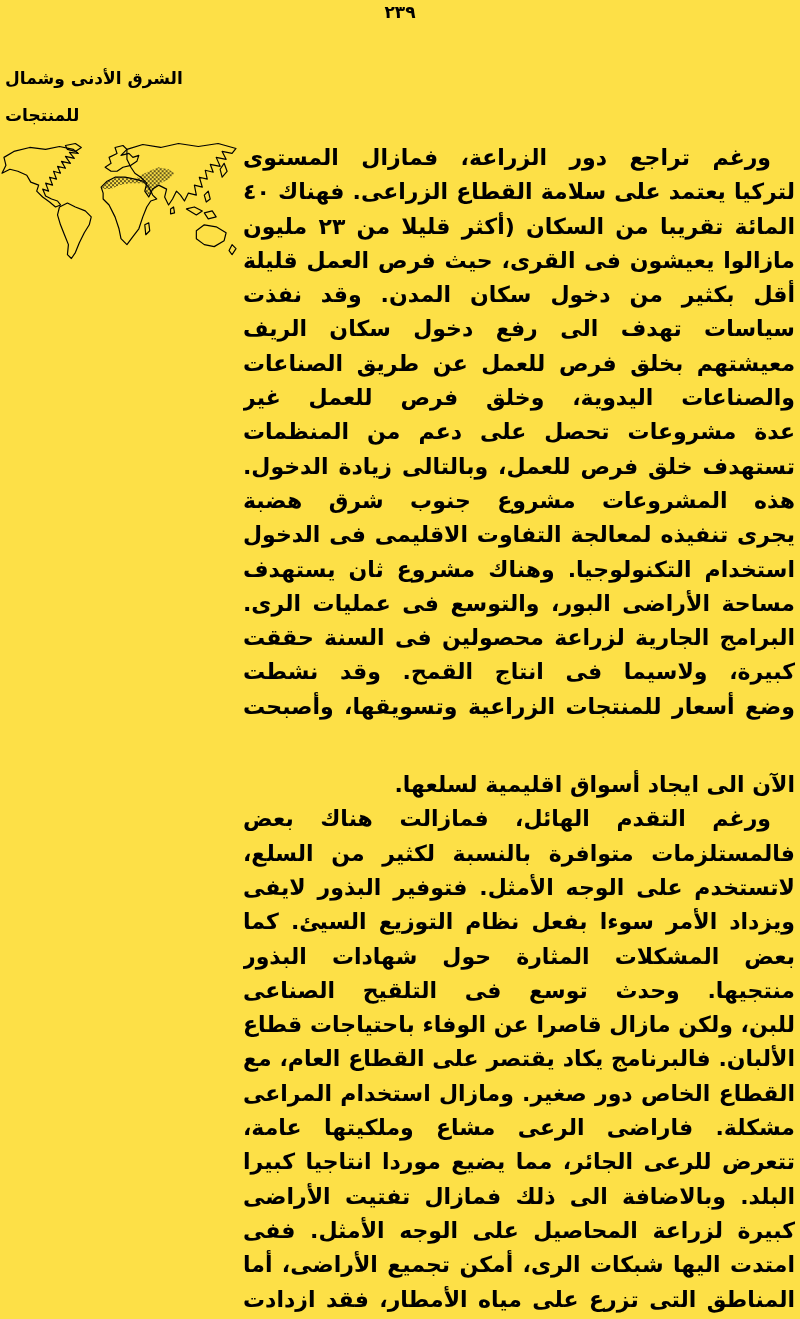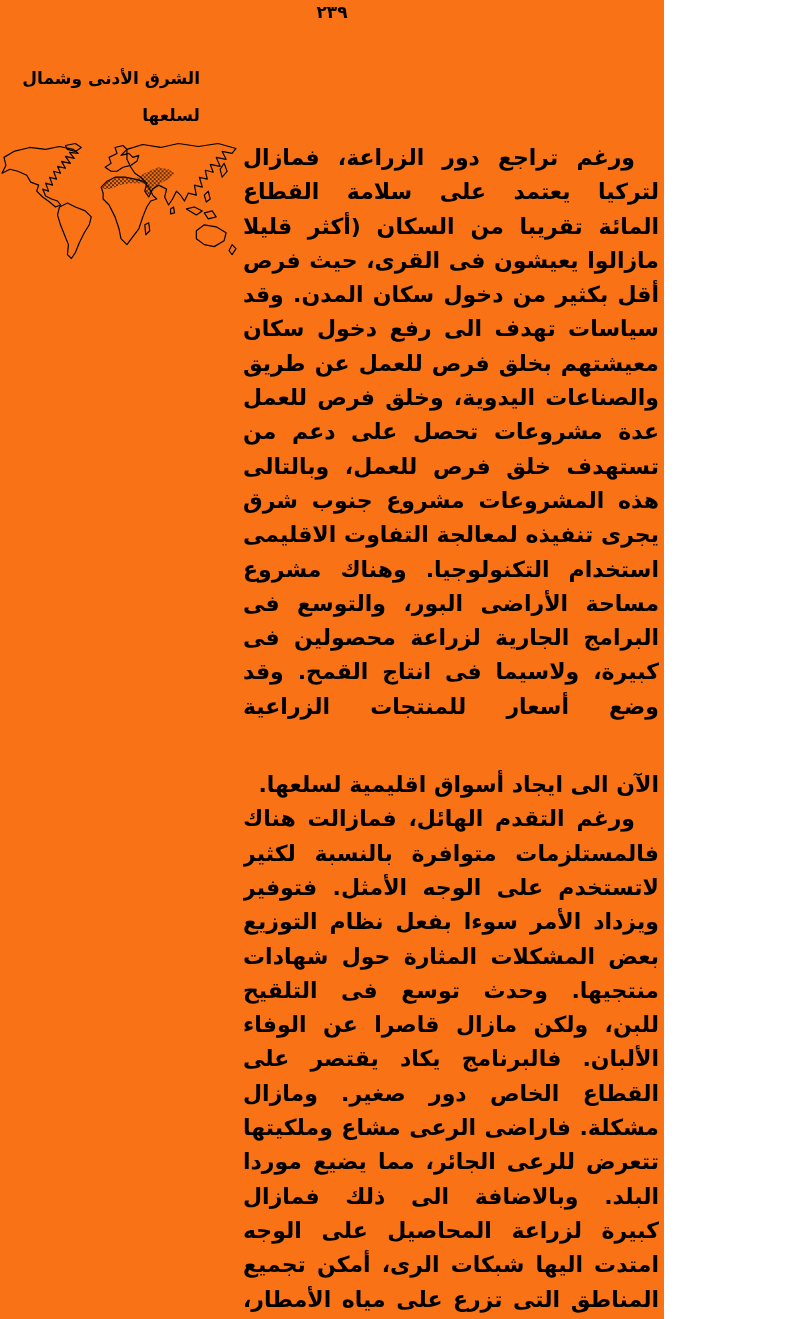--- a/index.html
+++ b/index.html
@@ -2,44 +2,44 @@
 <html lang="ar"><head>
 <meta charset="utf-8">
 <style>
   html, body {
     margin: 0;
     padding: 0;
     background: #ffffff;
   }
   .page {
     position: relative;
-    width: 664px;
+    width: 800px;
     height: 1319px;
-    background: #f97316;
+    background: #fde047;
     font-family: "DejaVu Sans", sans-serif;
     color: #000000;
     overflow: hidden;
   }
   .page-number {
     position: absolute;
     top: 2px;
     left: 0;
     right: 0;
     text-align: center;
     font-size: 17px;
     font-weight: bold;
     direction: rtl;
   }
   .region-header {
     position: absolute;
     top: 60px;
     left: 5px;
     width: 195px;
     direction: rtl;
-    text-align: right;
+    text-align: left;
     font-weight: bold;
     font-size: 17px;
     line-height: 37px;
   }
   .map-wrap {
     position: absolute;
     left: 0px;
     top: 139px;
     width: 238px;
     height: 126px;
@@ -67,21 +67,21 @@
 </style>
 </head>
 <body>
 
 <div class="page">
 
   <div class="page-number">٢٣٩</div>
 
   <div class="region-header">
     <div>الشرق  الأدنى وشمال</div>
-    <div>لسلعها</div>
+    <div>للمنتجات</div>
   </div>
 
   <div class="map-wrap">
     <svg viewBox="0 0 240 126" xmlns="http://www.w3.org/2000/svg">
       <defs>
         <pattern id="hatch" width="4" height="4" patternUnits="userSpaceOnUse">
           <path d="M0 4 L4 0 M0 0 L4 4" stroke="#000" stroke-width="0.6" fill="none"></path>
         </pattern>
       </defs>
       <g fill="none" stroke="#000" stroke-width="1.2" stroke-linejoin="round" stroke-linecap="round">

